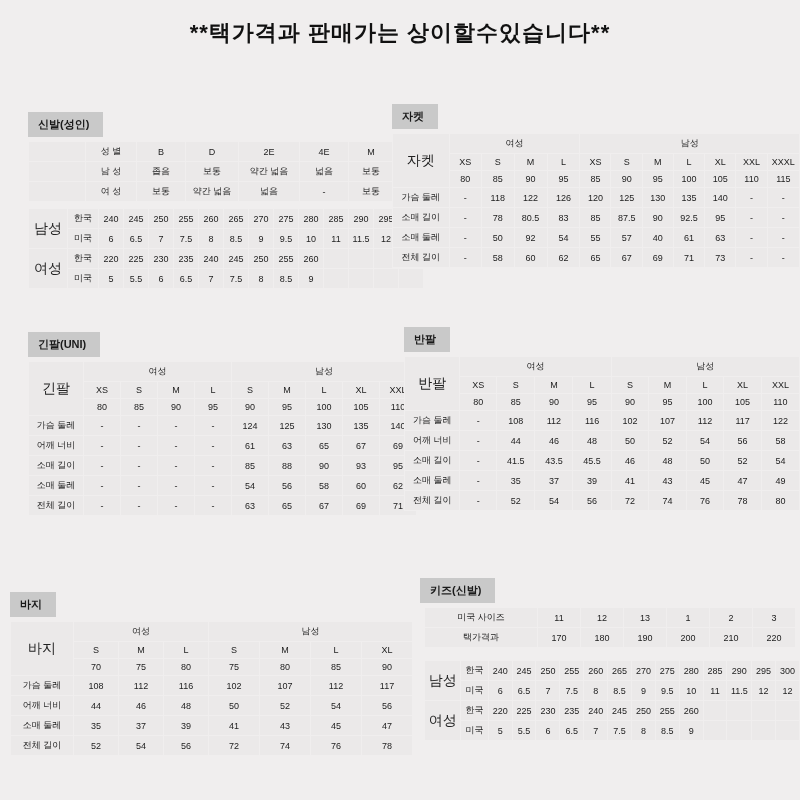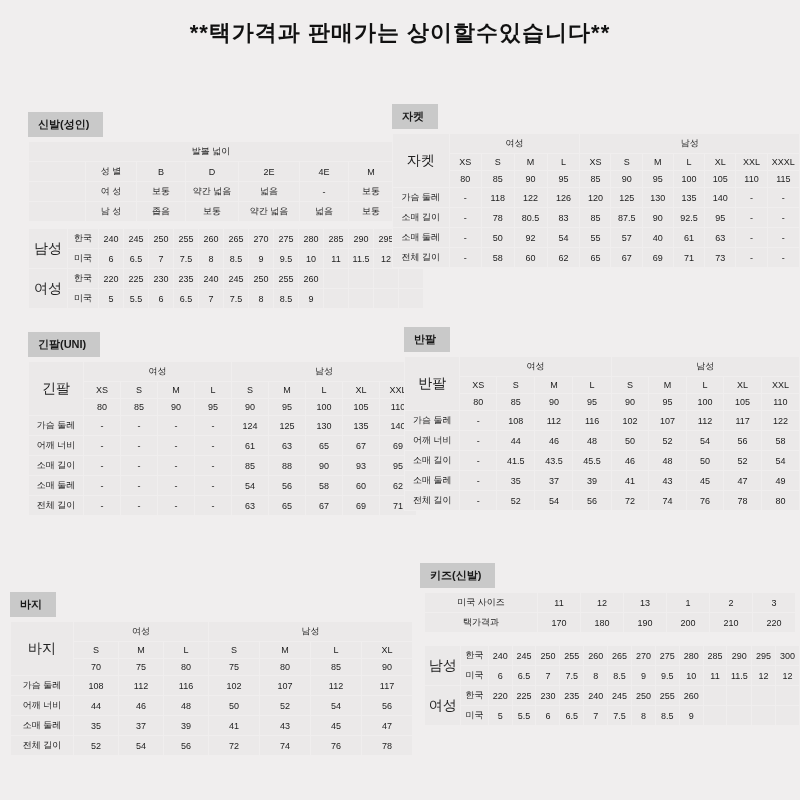--- a/index.html
+++ b/index.html
@@ -78,48 +78,45 @@
 </style>
 </head>
 <body>
 
 <div class="page-title">**택가격과 판매가는 상이할수있습니다**</div>
 
 <div class="blk" style="left:28px; top:112px;">
   <div class="section-tag">신발(성인)</div>
   <table class="sz">
     <tbody>
-        <tr>
-      <td class="hdr" colspan="7" style="width:330px;">발볼 넓이</td>
-    </tr>
     <tr>
       <td class="hdr2" style="width:52px;"></td>
       <td class="hdr2" style="width:46px;text-align:center;">성 별</td>
       <td class="hdr2" style="width:44px;">B</td>
       <td class="hdr2" style="width:48px;">D</td>
       <td class="hdr2" style="width:56px;">2E</td>
       <td class="hdr2" style="width:44px;">4E</td>
       <td class="hdr2" style="width:40px;">M</td>
     </tr>
     <tr>
       <td></td>
+      <td class="sub">남 성</td>
+      <td>좁음</td>
+      <td>보통</td>
+      <td>약간 넓음</td>
+      <td>넓음</td>
+      <td>보통</td>
+    </tr>
+    <tr>
+      <td></td>
       <td class="sub">여 성</td>
       <td>보통</td>
       <td>약간 넓음</td>
       <td>넓음</td>
       <td>-</td>
-      <td>보통</td>
-    </tr>
-    <tr>
-      <td></td>
-      <td class="sub">남 성</td>
-      <td>좁음</td>
-      <td>보통</td>
-      <td>약간 넓음</td>
-      <td>넓음</td>
       <td>보통</td>
     </tr>
   </tbody>
     </table>
   <table class="sz" style="margin-top:6px;">
     <tbody>
         <tr>
       <td class="big" rowspan="2" style="width:34px;">남성</td>
       <td class="lbl" style="width:26px;">한국</td>
       <td class="num" style="width:20px;">240</td>
@@ -538,21 +535,21 @@
       <td class="num">56</td>
       <td class="num">72</td>
       <td class="num">74</td>
       <td class="num">76</td>
       <td class="num">78</td>
     </tr>
   </tbody>
     </table>
 </div>
 
-<div class="blk" style="left:420px; top:563px;">
+<div class="blk" style="left:420px; top:578px;">
   <div class="section-tag">키즈(신발)</div>
   <table class="sz" style="margin-left:4px;">
     <tbody>
         <tr>
       <td class="hdr" style="width:108px;">미국 사이즈</td>
       <td class="hdr2" style="width:38px;">11</td>
       <td class="hdr2" style="width:38px;">12</td>
       <td class="hdr2" style="width:38px;text-align:center;">13</td>
       <td class="hdr2" style="width:38px;">1</td>
       <td class="hdr2" style="width:38px;">2</td>

